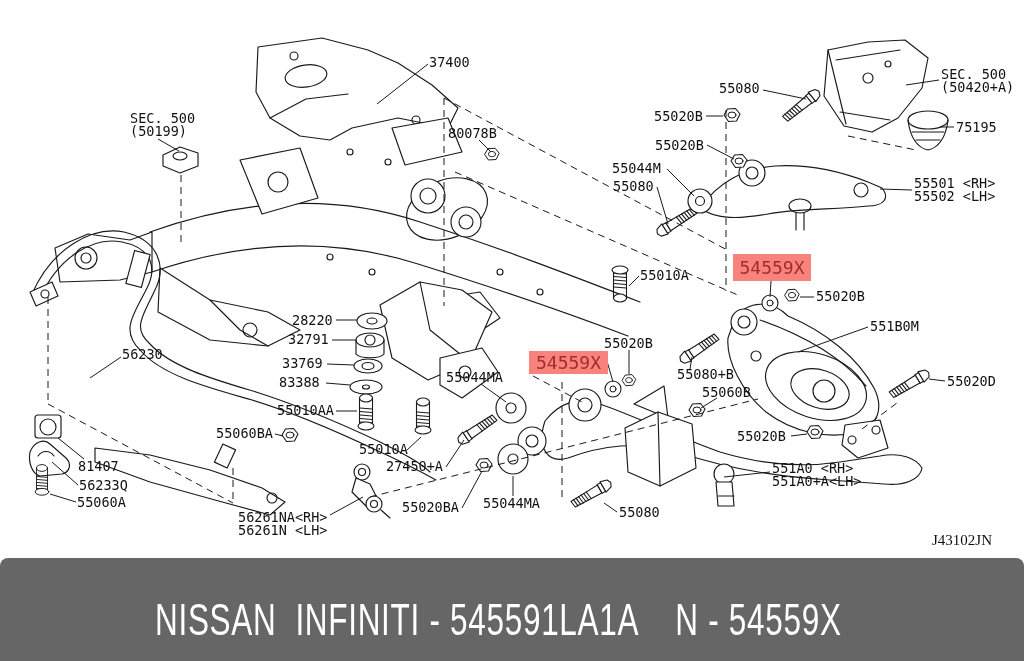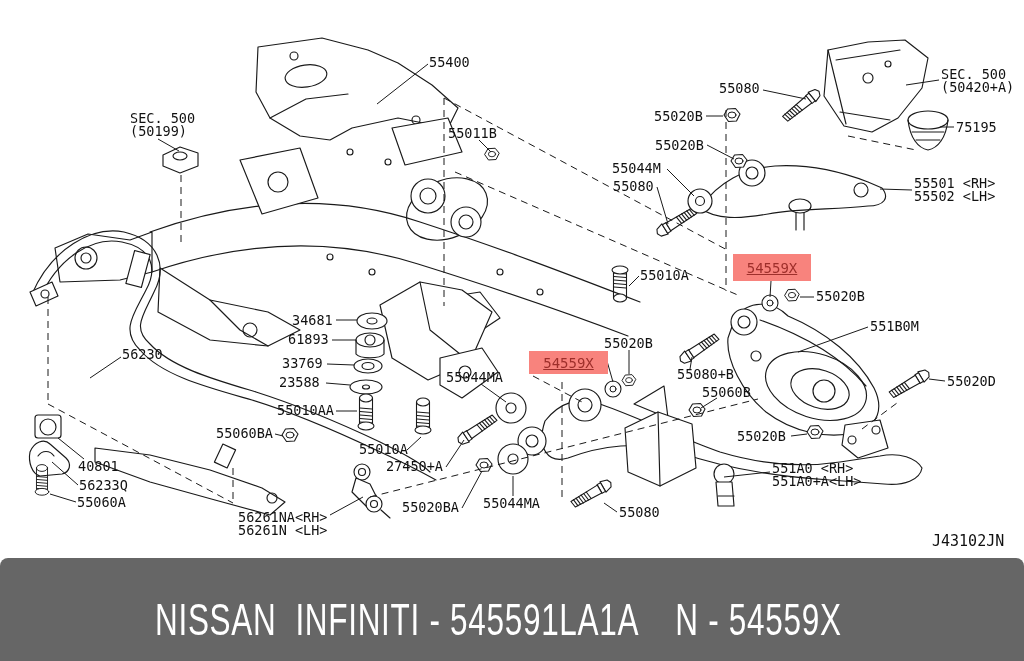--- a/index.html
+++ b/index.html
@@ -3,22 +3,22 @@
 <meta charset="utf-8">
 <style>
   html,body{margin:0;padding:0;background:#fff;}
   .stage{position:relative;width:1024px;height:661px;background:#fff;overflow:hidden;
          font-family:"DejaVu Sans Mono",monospace;}
   .diagram{position:absolute;left:0;top:0;width:1024px;height:558px;}
   .diagram svg{position:absolute;left:0;top:0;}
   .lbl{position:absolute;font-size:13.5px;line-height:13px;color:#111;
        white-space:pre-line;letter-spacing:0;}
   .hl{position:absolute;display:flex;align-items:center;justify-content:center;
-      font-size:14px;background:var(--hl-bg,#f8837d);color:var(--hl-fg,#9e2f2b);text-decoration:underline;}
-  .code{position:absolute;font-size:15px;color:#111;}
+      font-size:18px;background:var(--hl-bg,#f8837d);color:var(--hl-fg,#9e2f2b);}
+  .code{position:absolute;font-size:15px;color:#111;font-family:Liberation Serif, serif;}
   .footer{position:absolute;left:0;top:558px;width:1024px;height:128px;
           background:var(--footer-bg,#666666);border-radius:8px;}
   .footer-text{position:absolute;left:155px;top:50%;transform:translateY(-54%) scaleX(0.70);
       transform-origin:left center;color:var(--footer-fg,#ffffff);
       font-family:"Liberation Sans",sans-serif;font-size:45px;font-weight:400;
       white-space:pre;letter-spacing:1px;}
 </style>
 </head>
 <body>
 
@@ -244,48 +244,48 @@
         <path d="M462,508 L482,471"></path>
         <path d="M513,496 L513,476"></path>
         <path d="M617,512 L604,503"></path>
         <path d="M791,436 L807,434"></path>
         <path d="M770,472 L724,477"></path>
       </g>
     </svg>
 
     <div class="lbl" style="left:130px;top:112px">SEC. 500
 (50199)</div>
-    <div class="lbl" style="left:429px;top:56px">55400</div>
-    <div class="lbl" style="left:448px;top:127px">55011B</div>
+    <div class="lbl" style="left:429px;top:56px">37400</div>
+    <div class="lbl" style="left:448px;top:127px">80078B</div>
     <div class="lbl" style="left:719px;top:82px">55080</div>
     <div class="lbl" style="left:654px;top:110px">55020B</div>
     <div class="lbl" style="left:655px;top:139px">55020B</div>
     <div class="lbl" style="left:941px;top:68px">SEC. 500
 (50420+A)</div>
     <div class="lbl" style="left:956px;top:121px">75195</div>
     <div class="lbl" style="left:612px;top:162px">55044M</div>
     <div class="lbl" style="left:613px;top:180px">55080</div>
     <div class="lbl" style="left:914px;top:177px">55501 &lt;RH&gt;
 55502 &lt;LH&gt;</div>
     <div class="lbl" style="left:640px;top:269px">55010A</div>
     <div class="lbl" style="left:816px;top:290px">55020B</div>
     <div class="lbl" style="left:870px;top:320px">551B0M</div>
     <div class="lbl" style="left:604px;top:337px">55020B</div>
     <div class="lbl" style="left:446px;top:371px">55044MA</div>
     <div class="lbl" style="left:677px;top:368px">55080+B</div>
     <div class="lbl" style="left:702px;top:386px">55060B</div>
     <div class="lbl" style="left:947px;top:375px">55020D</div>
-    <div class="lbl" style="left:292px;top:314px">34681</div>
-    <div class="lbl" style="left:288px;top:333px">61893</div>
+    <div class="lbl" style="left:292px;top:314px">28220</div>
+    <div class="lbl" style="left:288px;top:333px">32791</div>
     <div class="lbl" style="left:282px;top:357px">33769</div>
-    <div class="lbl" style="left:279px;top:376px">23588</div>
+    <div class="lbl" style="left:279px;top:376px">83388</div>
     <div class="lbl" style="left:277px;top:404px">55010AA</div>
     <div class="lbl" style="left:122px;top:348px">56230</div>
     <div class="lbl" style="left:216px;top:427px">55060BA</div>
-    <div class="lbl" style="left:78px;top:460px">40801</div>
+    <div class="lbl" style="left:78px;top:460px">81407</div>
     <div class="lbl" style="left:79px;top:479px">56233Q</div>
     <div class="lbl" style="left:77px;top:496px">55060A</div>
     <div class="lbl" style="left:359px;top:443px">55010A</div>
     <div class="lbl" style="left:386px;top:460px">27450+A</div>
     <div class="lbl" style="left:238px;top:511px">56261NA&lt;RH&gt;
 56261N &lt;LH&gt;</div>
     <div class="lbl" style="left:402px;top:501px">55020BA</div>
     <div class="lbl" style="left:483px;top:497px">55044MA</div>
     <div class="lbl" style="left:619px;top:506px">55080</div>
     <div class="lbl" style="left:737px;top:430px">55020B</div>

